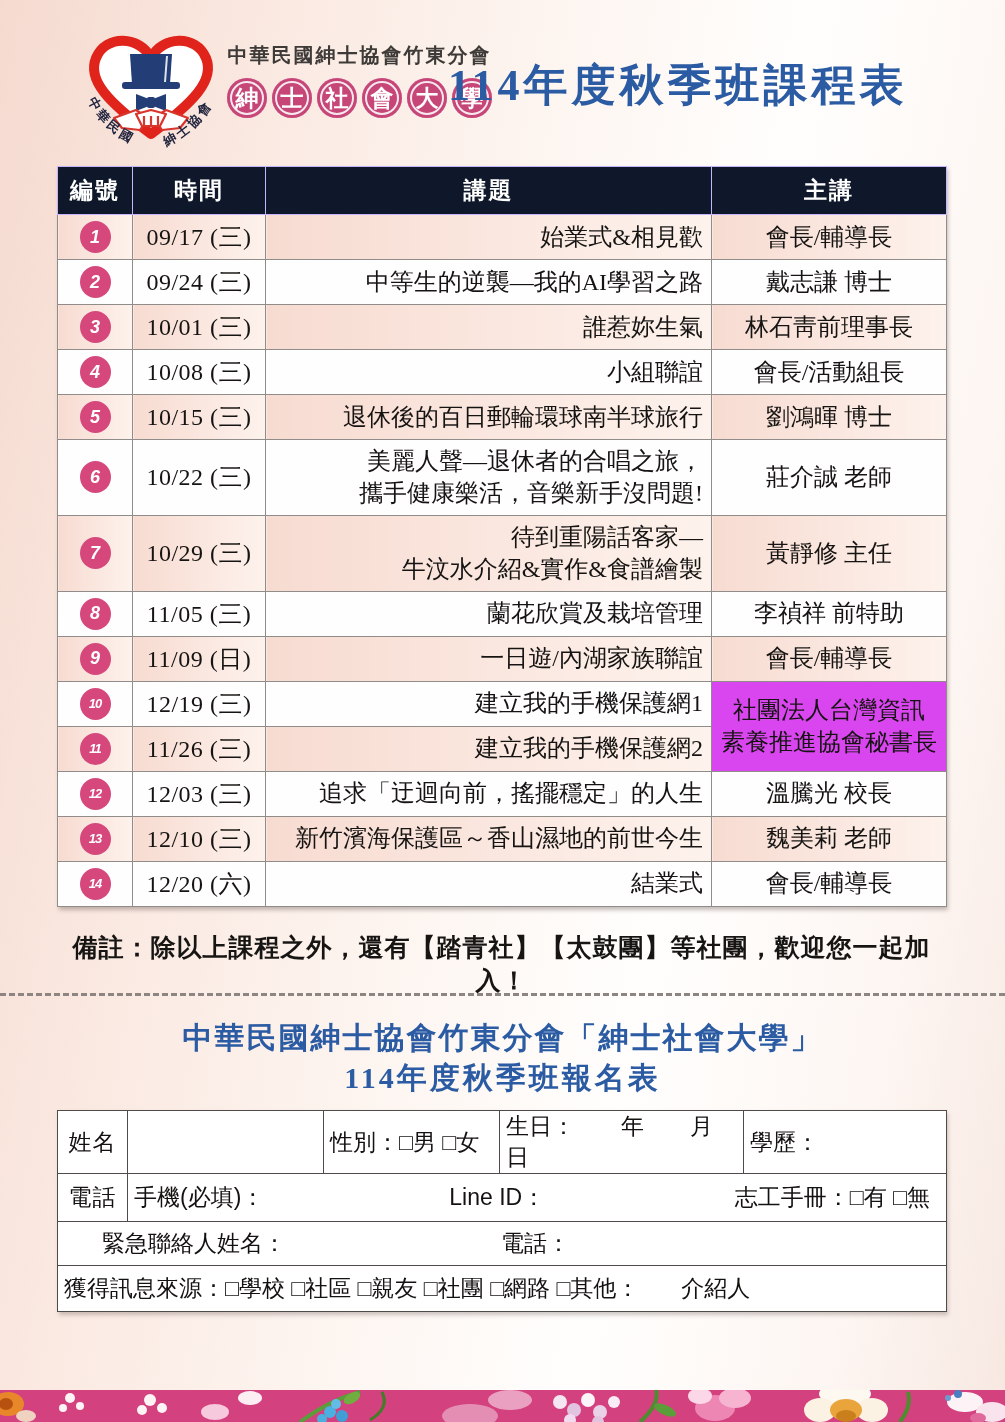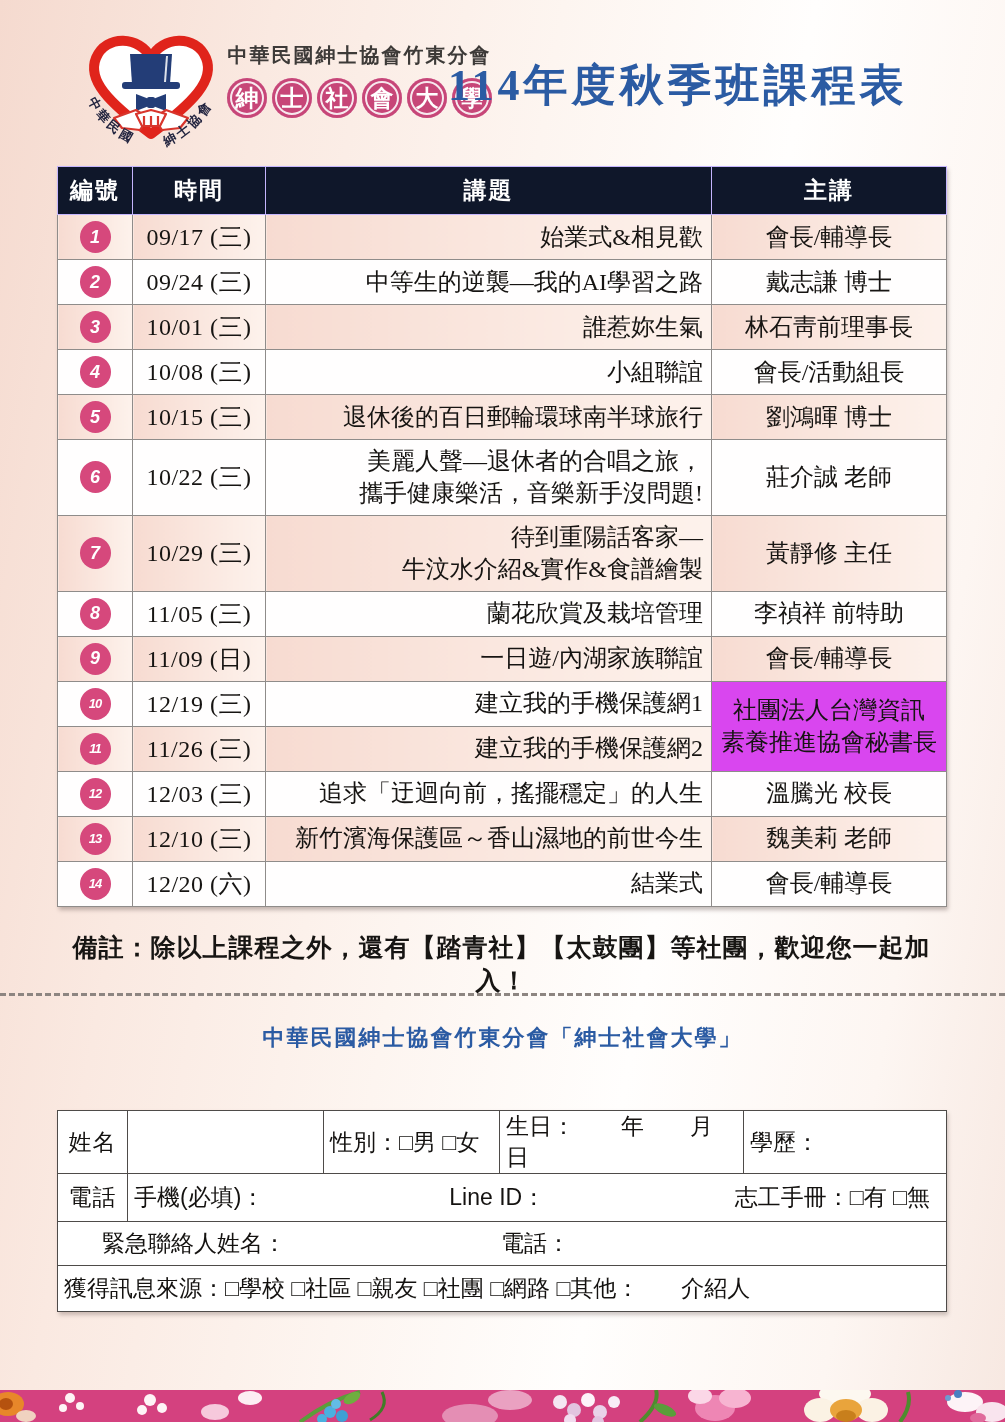--- a/index.html
+++ b/index.html
@@ -66,21 +66,21 @@
     text-align:center; font-family:"Liberation Serif", serif;
     font-size:25px; font-weight:700; color:#171513; letter-spacing:1px;
   }
   .divider { position:absolute; left:0; top:993px; width:1005px; border-top:3px dashed #8d8581; }
 
   
   .form-title {
     position:absolute; left:0; top:1018px; width:1005px; text-align:center;
     color:#2b5ba3; font-weight:700; font-family:"Liberation Serif", serif;
   }
-  .form-title .l1 { font-size:22px; letter-spacing:2px; line-height:40px; }
+  .form-title .l1 { font-size:30px; letter-spacing:2px; line-height:40px; }
   .form-title .l2 { font-size:30px; letter-spacing:3px; line-height:40px; }
   .reg-wrap { position:absolute; left:57px; top:1110px; width:889px; box-shadow:2px 3px 4px rgba(90,70,65,.3); }
   table.reg { width:100%; border-collapse:collapse; table-layout:fixed; background:#fff; }
   table.reg col.r1{width:70px;} table.reg col.r2{width:196px;} table.reg col.r3{width:176px;}
   table.reg col.r4{width:244px;} table.reg col.r5{width:203px;}
   table.reg td {
     border:1px solid #4e4b49; background:#fff; color:#141210;
     font-size:23px; vertical-align:middle; padding:0 6px;
   }
   table.reg tr.h48 td { height:48px; }
@@ -258,20 +258,21 @@
         </tbody>
     </table>
   </div>
 
   <div class="note">備註：除以上課程之外，還有【踏青社】【太鼓團】等社團，歡迎您一起加入！</div>
 
   <div class="divider"></div>
 
   <div class="form-title">
     <div class="l1">中華民國紳士協會竹東分會「紳士社會大學」</div>
+    <div class="l2">114年度秋季班報名表</div>
   </div>
 
   <div class="reg-wrap">
     <table class="reg">
       <colgroup>
           <col class="r1">
           <col class="r2">
           <col class="r3">
           <col class="r4">
           <col class="r5">

